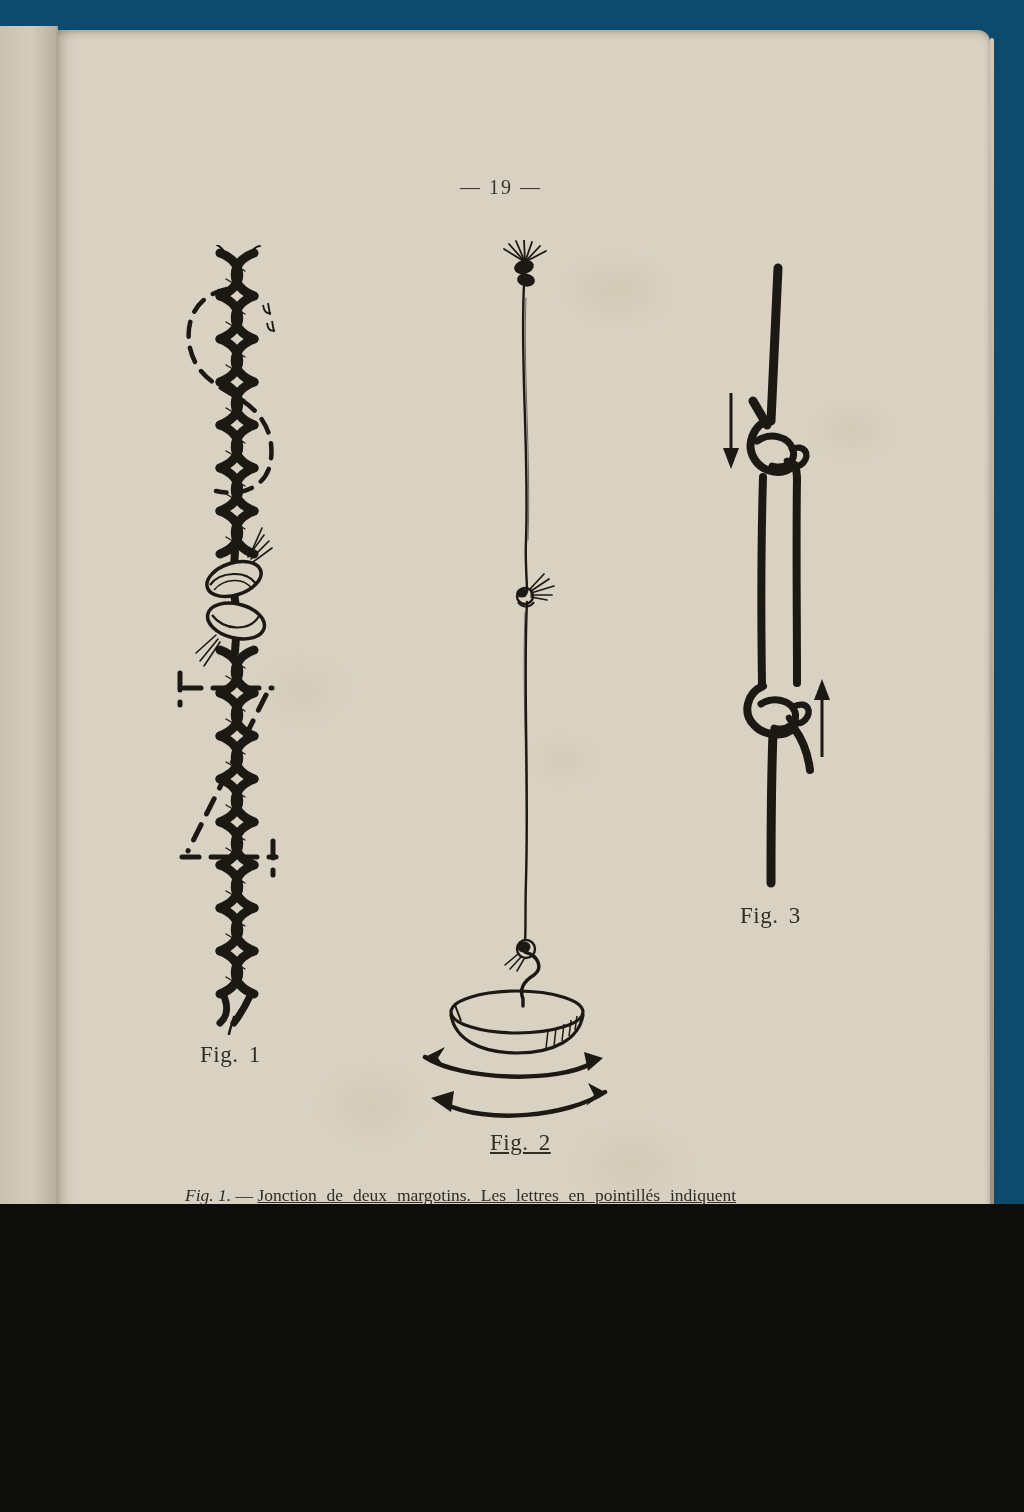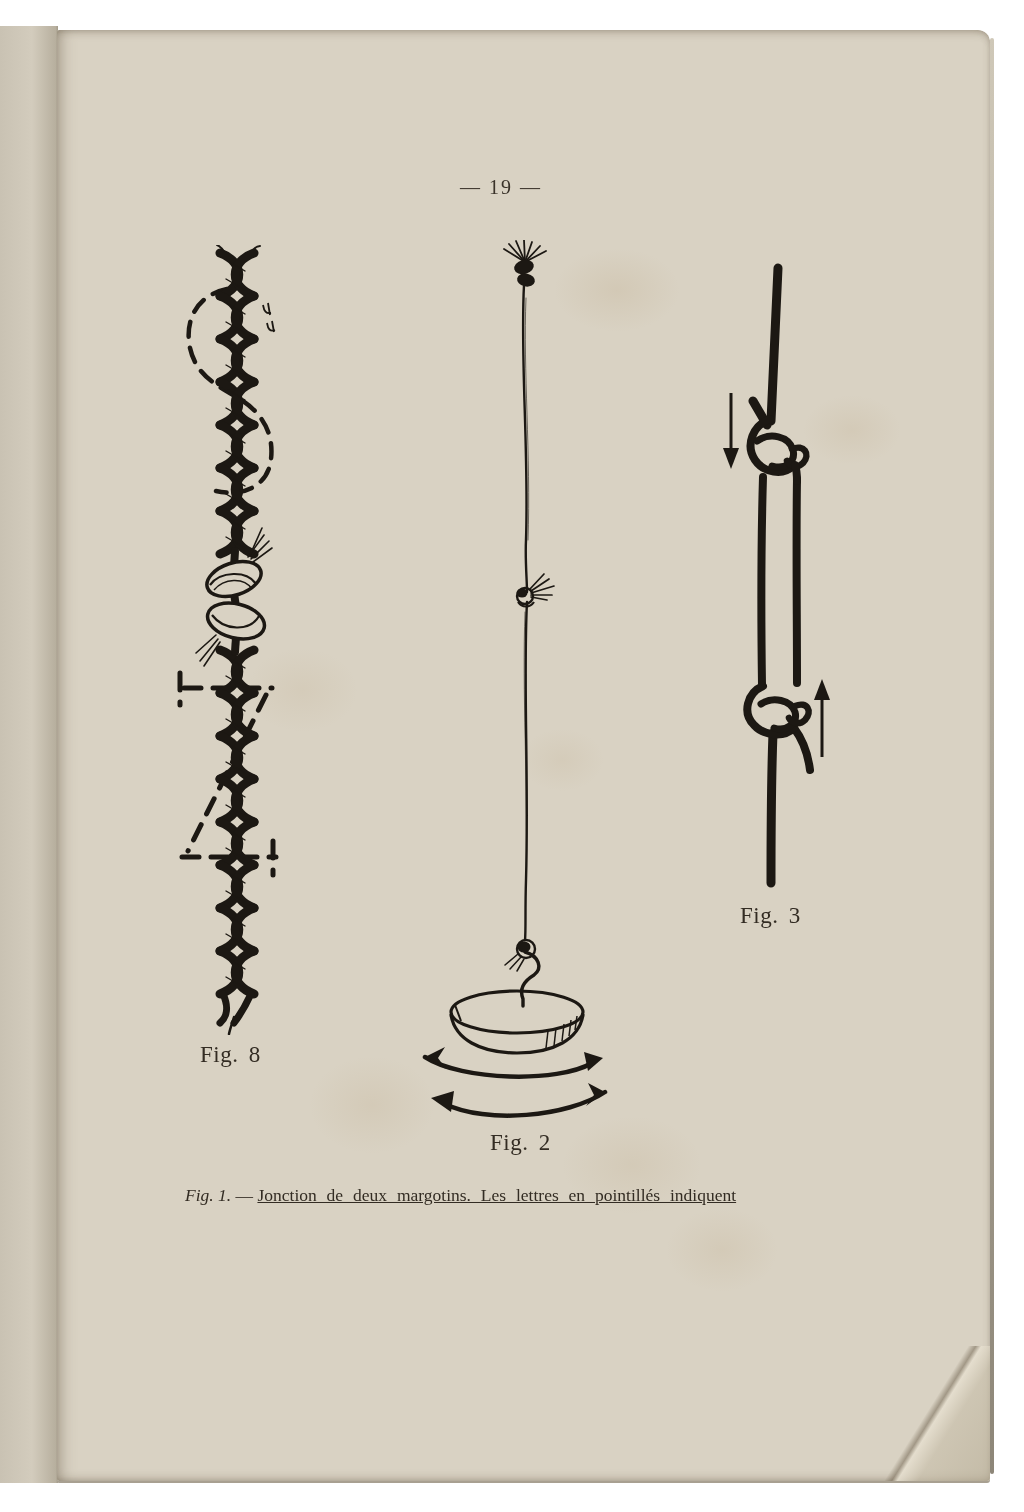--- a/index.html
+++ b/index.html
@@ -1,16 +1,16 @@
 <!DOCTYPE html>
 <html><head>
 <meta charset="utf-8">
 <style>
   html,body{margin:0;padding:0;background:#0d0e0b;}
-  .scan{position:relative;width:1024px;height:1512px;background:#ffffff;overflow:hidden;
+  .scan{position:relative;width:1024px;height:1204px;background:#0c4a6e;overflow:hidden;
         font-family:"Liberation Serif","DejaVu Serif",serif;color:#332c23;}
   .under-page{position:absolute;left:0;top:26px;width:58px;height:1457px;
         background:linear-gradient(90deg,#c9c2b3,#d3ccbd 55%,#b7af9e 96%,#a29a88);}
   .page{position:absolute;left:57px;top:30px;width:933px;height:1451px;
         border-radius:2px 12px 3px 2px;
         background:
           radial-gradient(90px 60px at 560px 260px, rgba(168,138,92,.13), transparent 70%),
           radial-gradient(70px 50px at 795px 400px, rgba(168,138,92,.11), transparent 70%),
           radial-gradient(80px 60px at 245px 660px, rgba(168,138,92,.09), transparent 70%),
           radial-gradient(60px 45px at 505px 730px, rgba(168,138,92,.09), transparent 70%),
@@ -28,21 +28,21 @@
   .dogear{position:absolute;right:0;bottom:0;width:105px;height:135px;border-bottom-right-radius:3px;
         background:linear-gradient(122deg, transparent 44%, rgba(107,94,74,.5) 48%,
                    rgba(230,223,207,.85) 51%, rgba(198,189,168,.6) 62%, rgba(178,168,144,.55) 100%);}
   .pagenum{position:absolute;left:384px;top:146px;width:120px;text-align:center;
         font-size:20px;letter-spacing:2px;color:#3a332a;}
   .fig{position:absolute;}
   .fig1{left:93px;top:215px;}
   .fig2{left:343px;top:210px;}
   .fig3{left:643px;top:225px;}
   .figlabel{position:absolute;font-size:23px;letter-spacing:.5px;word-spacing:4px;color:#332c23;}
-  .flabel1{left:143px;top:1012px;} .flabel2{left:433px;top:1100px;} .flabel3{left:683px;top:873px;}
+  .flabel1{left:143px;top:1012px;} .flabel2{left:433px;top:1100px;text-decoration:underline;} .flabel3{left:683px;top:873px;}
   .captions{position:absolute;left:128px;top:1154px;width:652px;font-size:17.5px;line-height:23px;}
   .figref{font-style:italic;text-align:center;}
   .capcont{margin-left:63px;}
   .wide{word-spacing:5.5px;text-decoration:underline;}
 </style>
 </head>
 <body>
 
 <div class="scan">
   <div class="under-page"></div>
@@ -226,21 +226,21 @@
       <g>
         <path d="M31,138 L31,198" stroke="#1c1813" stroke-width="3" fill="none"></path>
         <polygon points="31,214 23,193 39,193" fill="#1c1813"></polygon>
       </g>
       <g>
         <path d="M122,502 L122,440" stroke="#1c1813" stroke-width="3" fill="none"></path>
         <polygon points="122,424 114,445 130,445" fill="#1c1813"></polygon>
       </g>
     </svg>
 
-    <div class="figlabel flabel1">Fig. 8</div>
+    <div class="figlabel flabel1">Fig. 1</div>
     <div class="figlabel flabel2">Fig. 2</div>
     <div class="figlabel flabel3">Fig. 3</div>
 
     <div class="captions">
       <div class="cap">
         <span class="figref">Fig. 1.</span>
         <span class="dash">—</span>
         <span class="wide">Jonction de deux margotins. Les lettres en pointillés indiquent</span>
       </div>
     </div>

